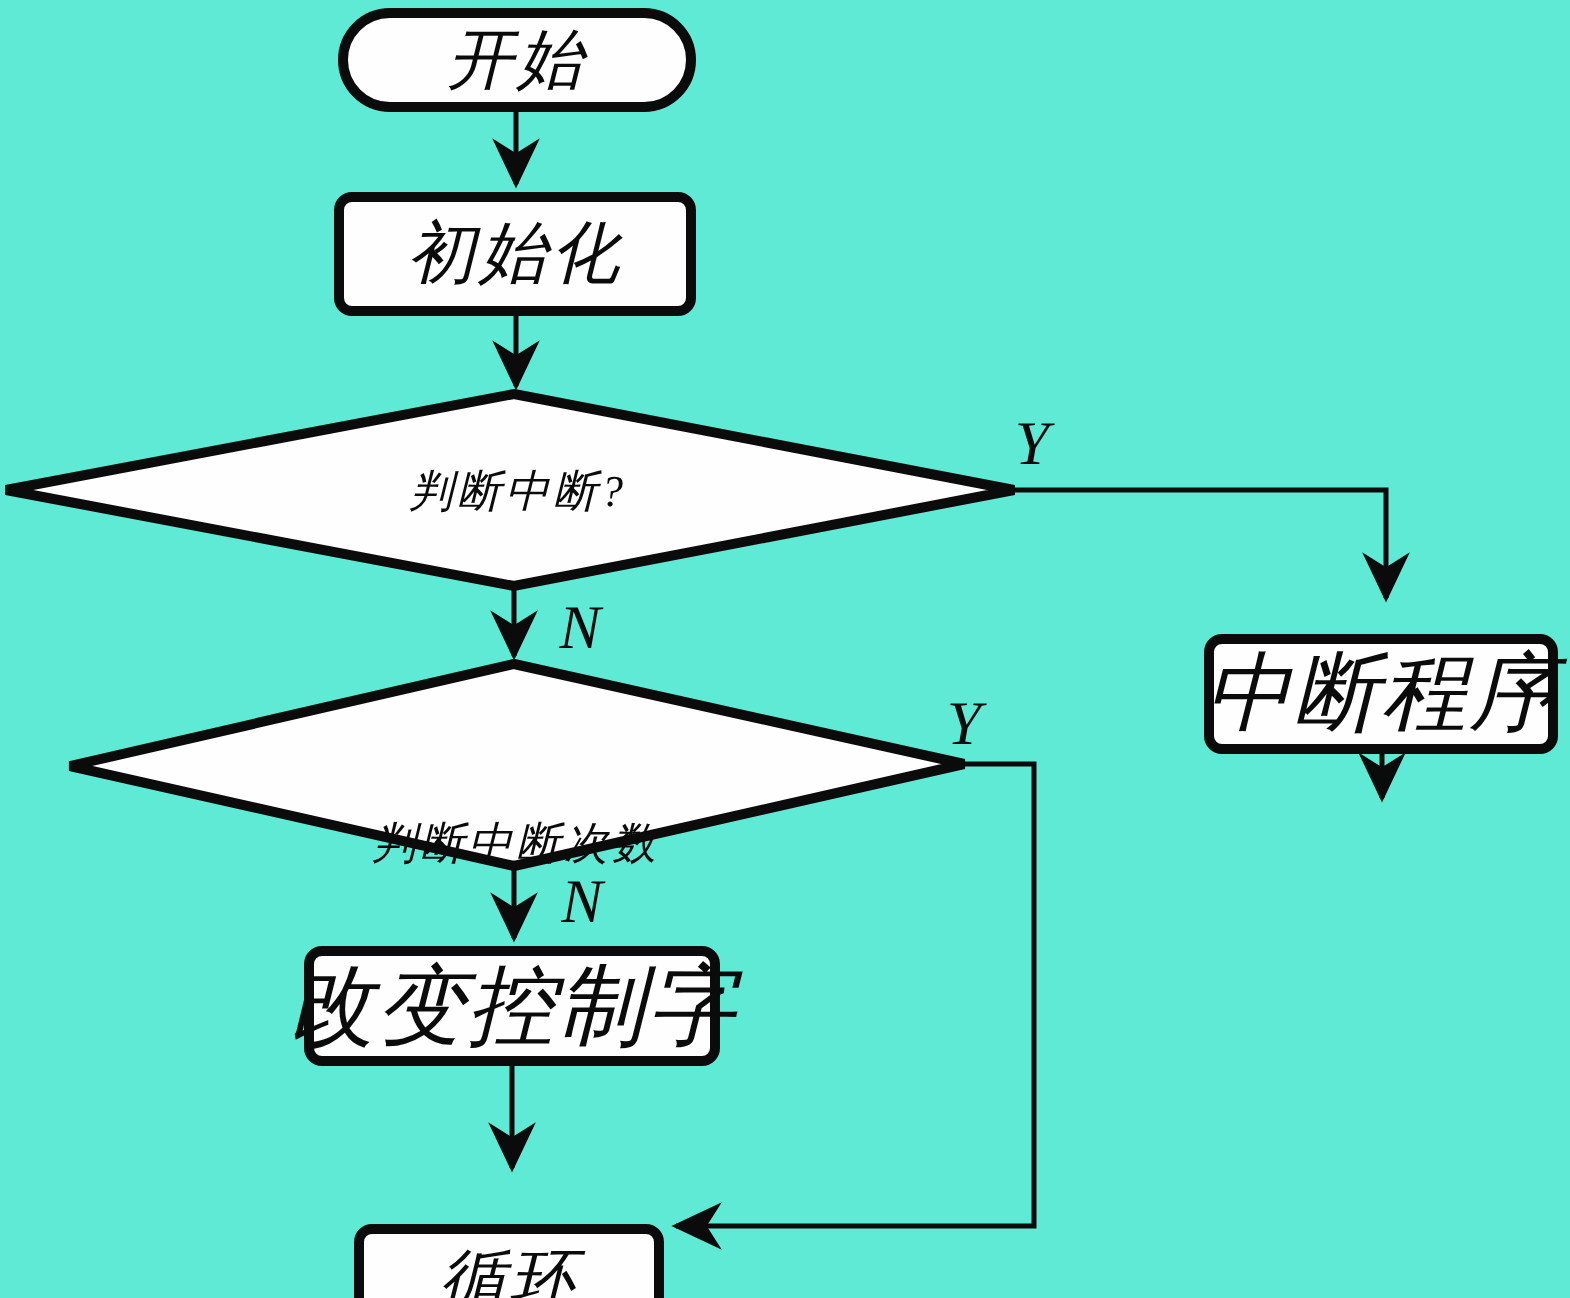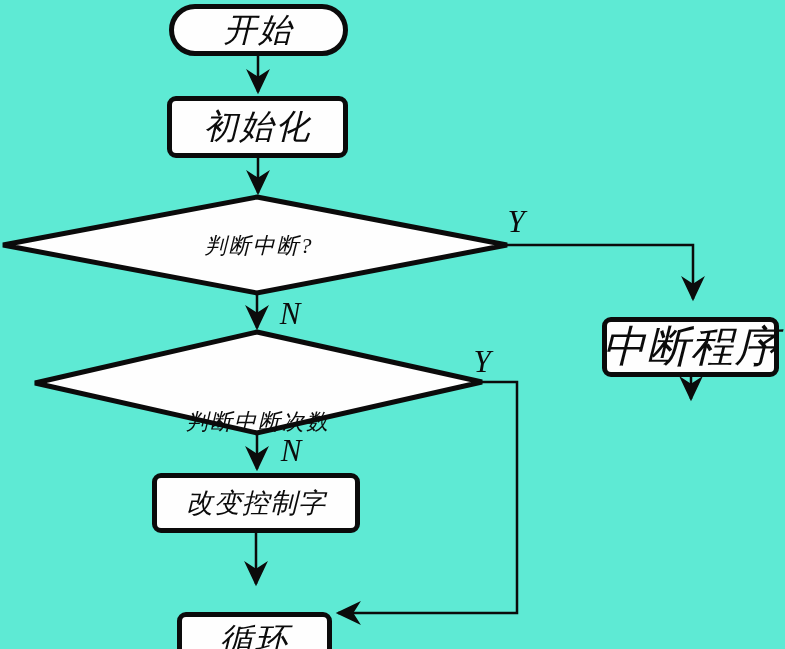--- a/index.html
+++ b/index.html
@@ -30,21 +30,21 @@
     letter-spacing: 2px;
     white-space: nowrap;
     z-index: 2;
   }
   .terminator { border-radius: 27px; }
   .process { border-radius: 9px; }
   .node-start   { left: 169px; top:   4px; width: 179px; height: 52px; font-size: 33px; }
   .node-init    { left: 167px; top:  96px; width: 181px; height: 62px; }
   .node-isr     { left: 602px; top: 317px; width: 177px; height: 60px; font-size: 43px; letter-spacing: 1px; }
   .node-reload  { left: 602px; top: 403px; width: 177px; height: 60px; font-size: 33px; letter-spacing: 1px; }
-  .node-ctrl    { left: 152px; top: 473px; width: 208px; height: 60px; font-size: 27px; letter-spacing: 1px; justify-content: center; }
+  .node-ctrl    { left: 152px; top: 473px; width: 208px; height: 60px; font-size: 44px; letter-spacing: 1px; justify-content: center; }
   .node-loop    { left: 177px; top: 588px; width: 155px; height: 57px; font-size: 33px; margin-top: 24px; }
   .diamond-label {
     position: absolute;
     transform: translate(-50%, -50%);
     font-size: 22px;
     letter-spacing: 2px;
     white-space: nowrap;
     z-index: 3;
   }
   .lbl-d1 { left: 259px; top: 246px; }

